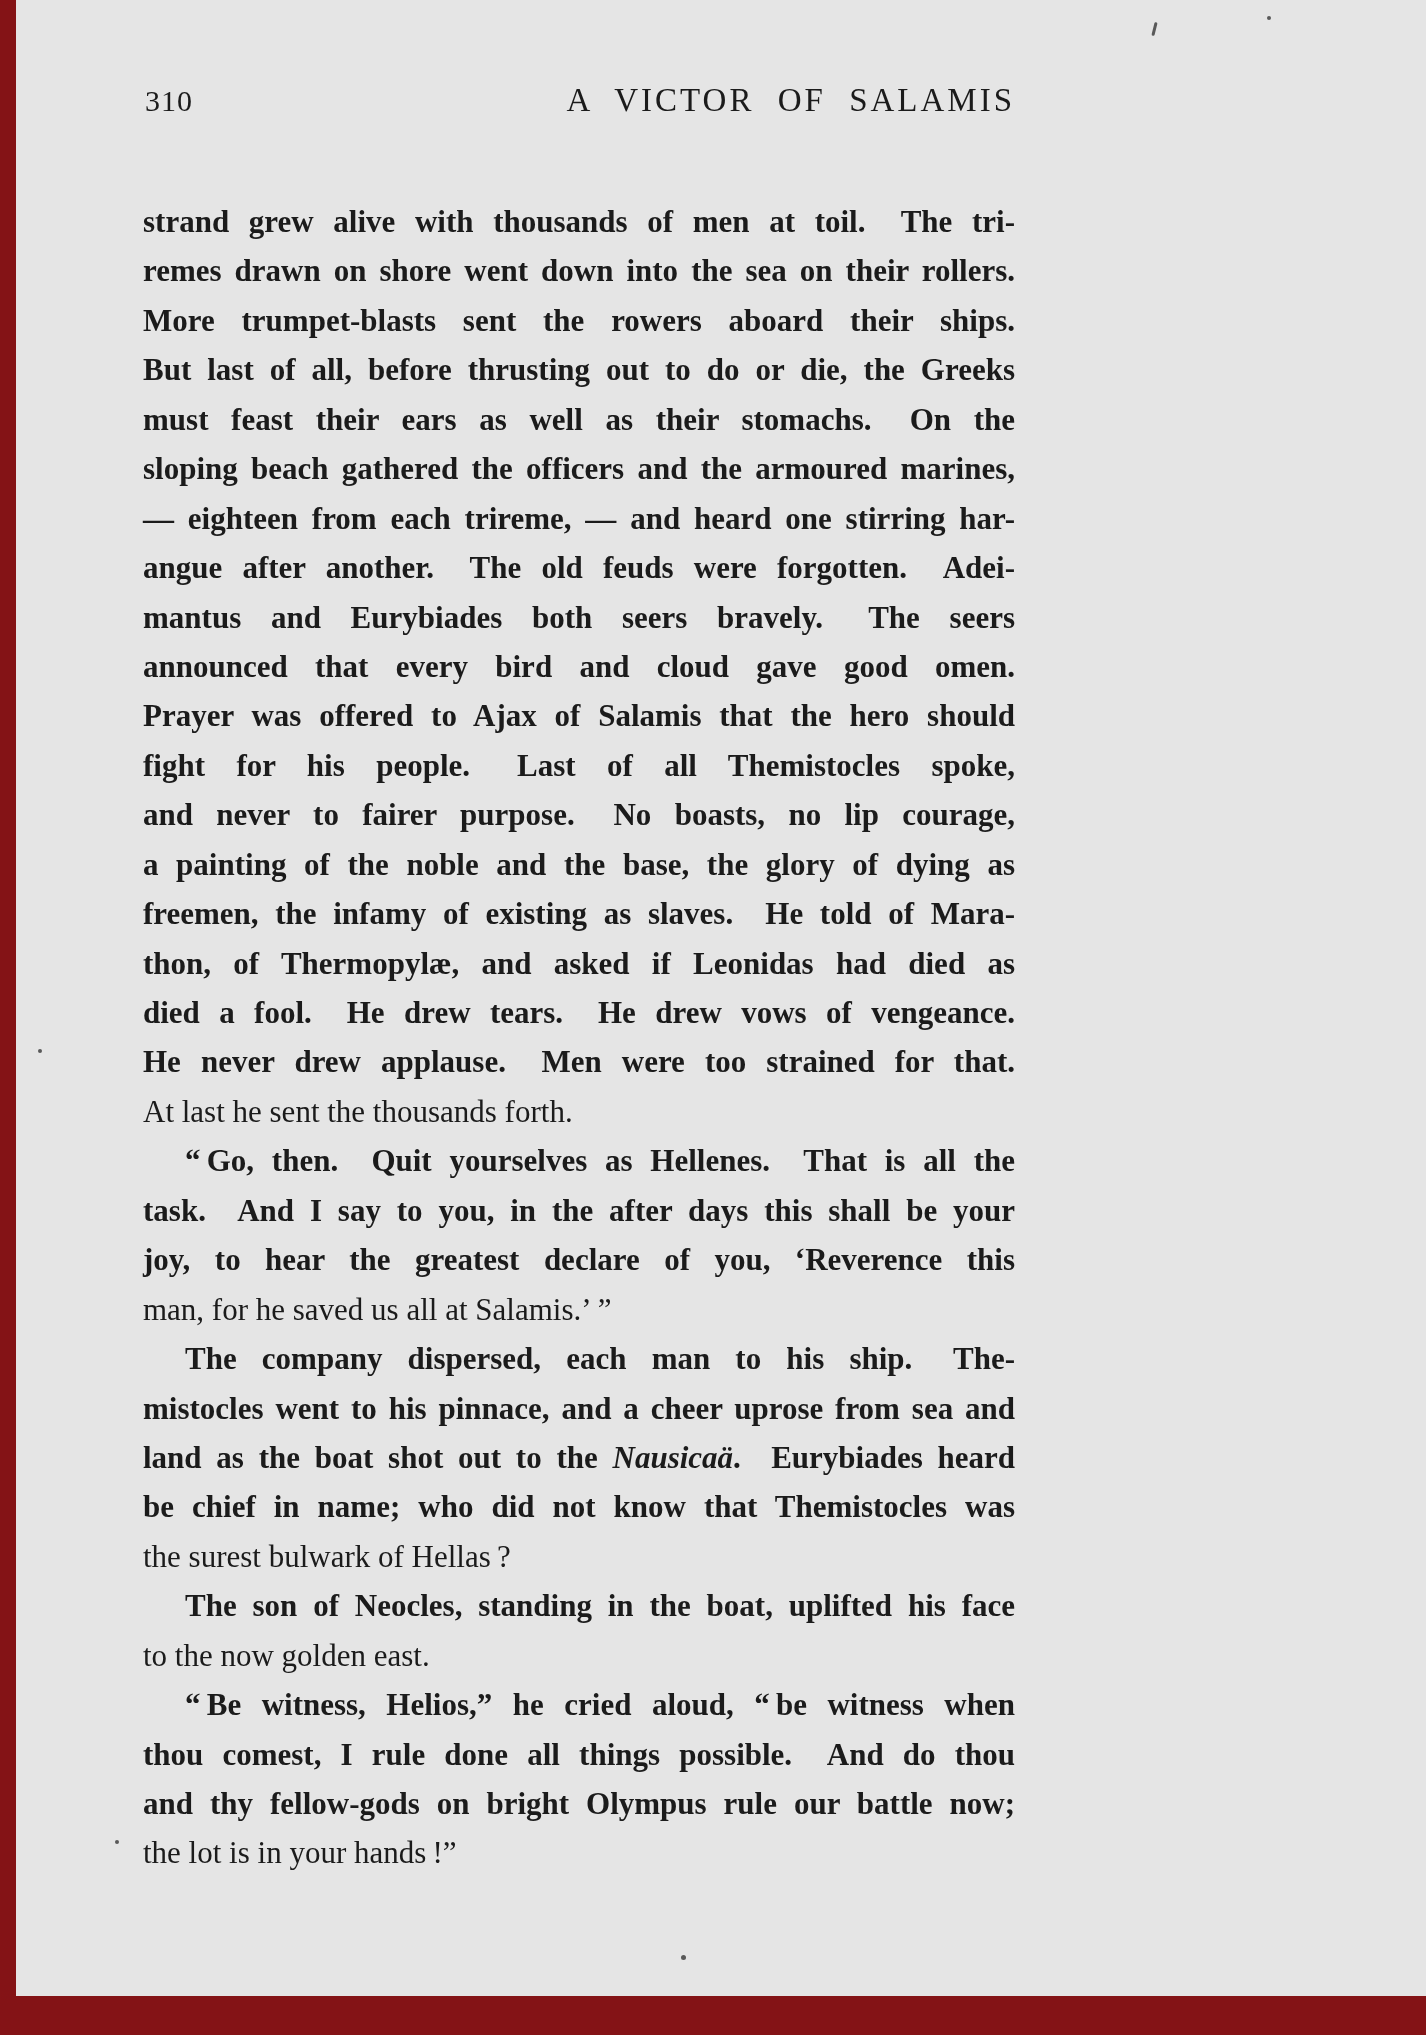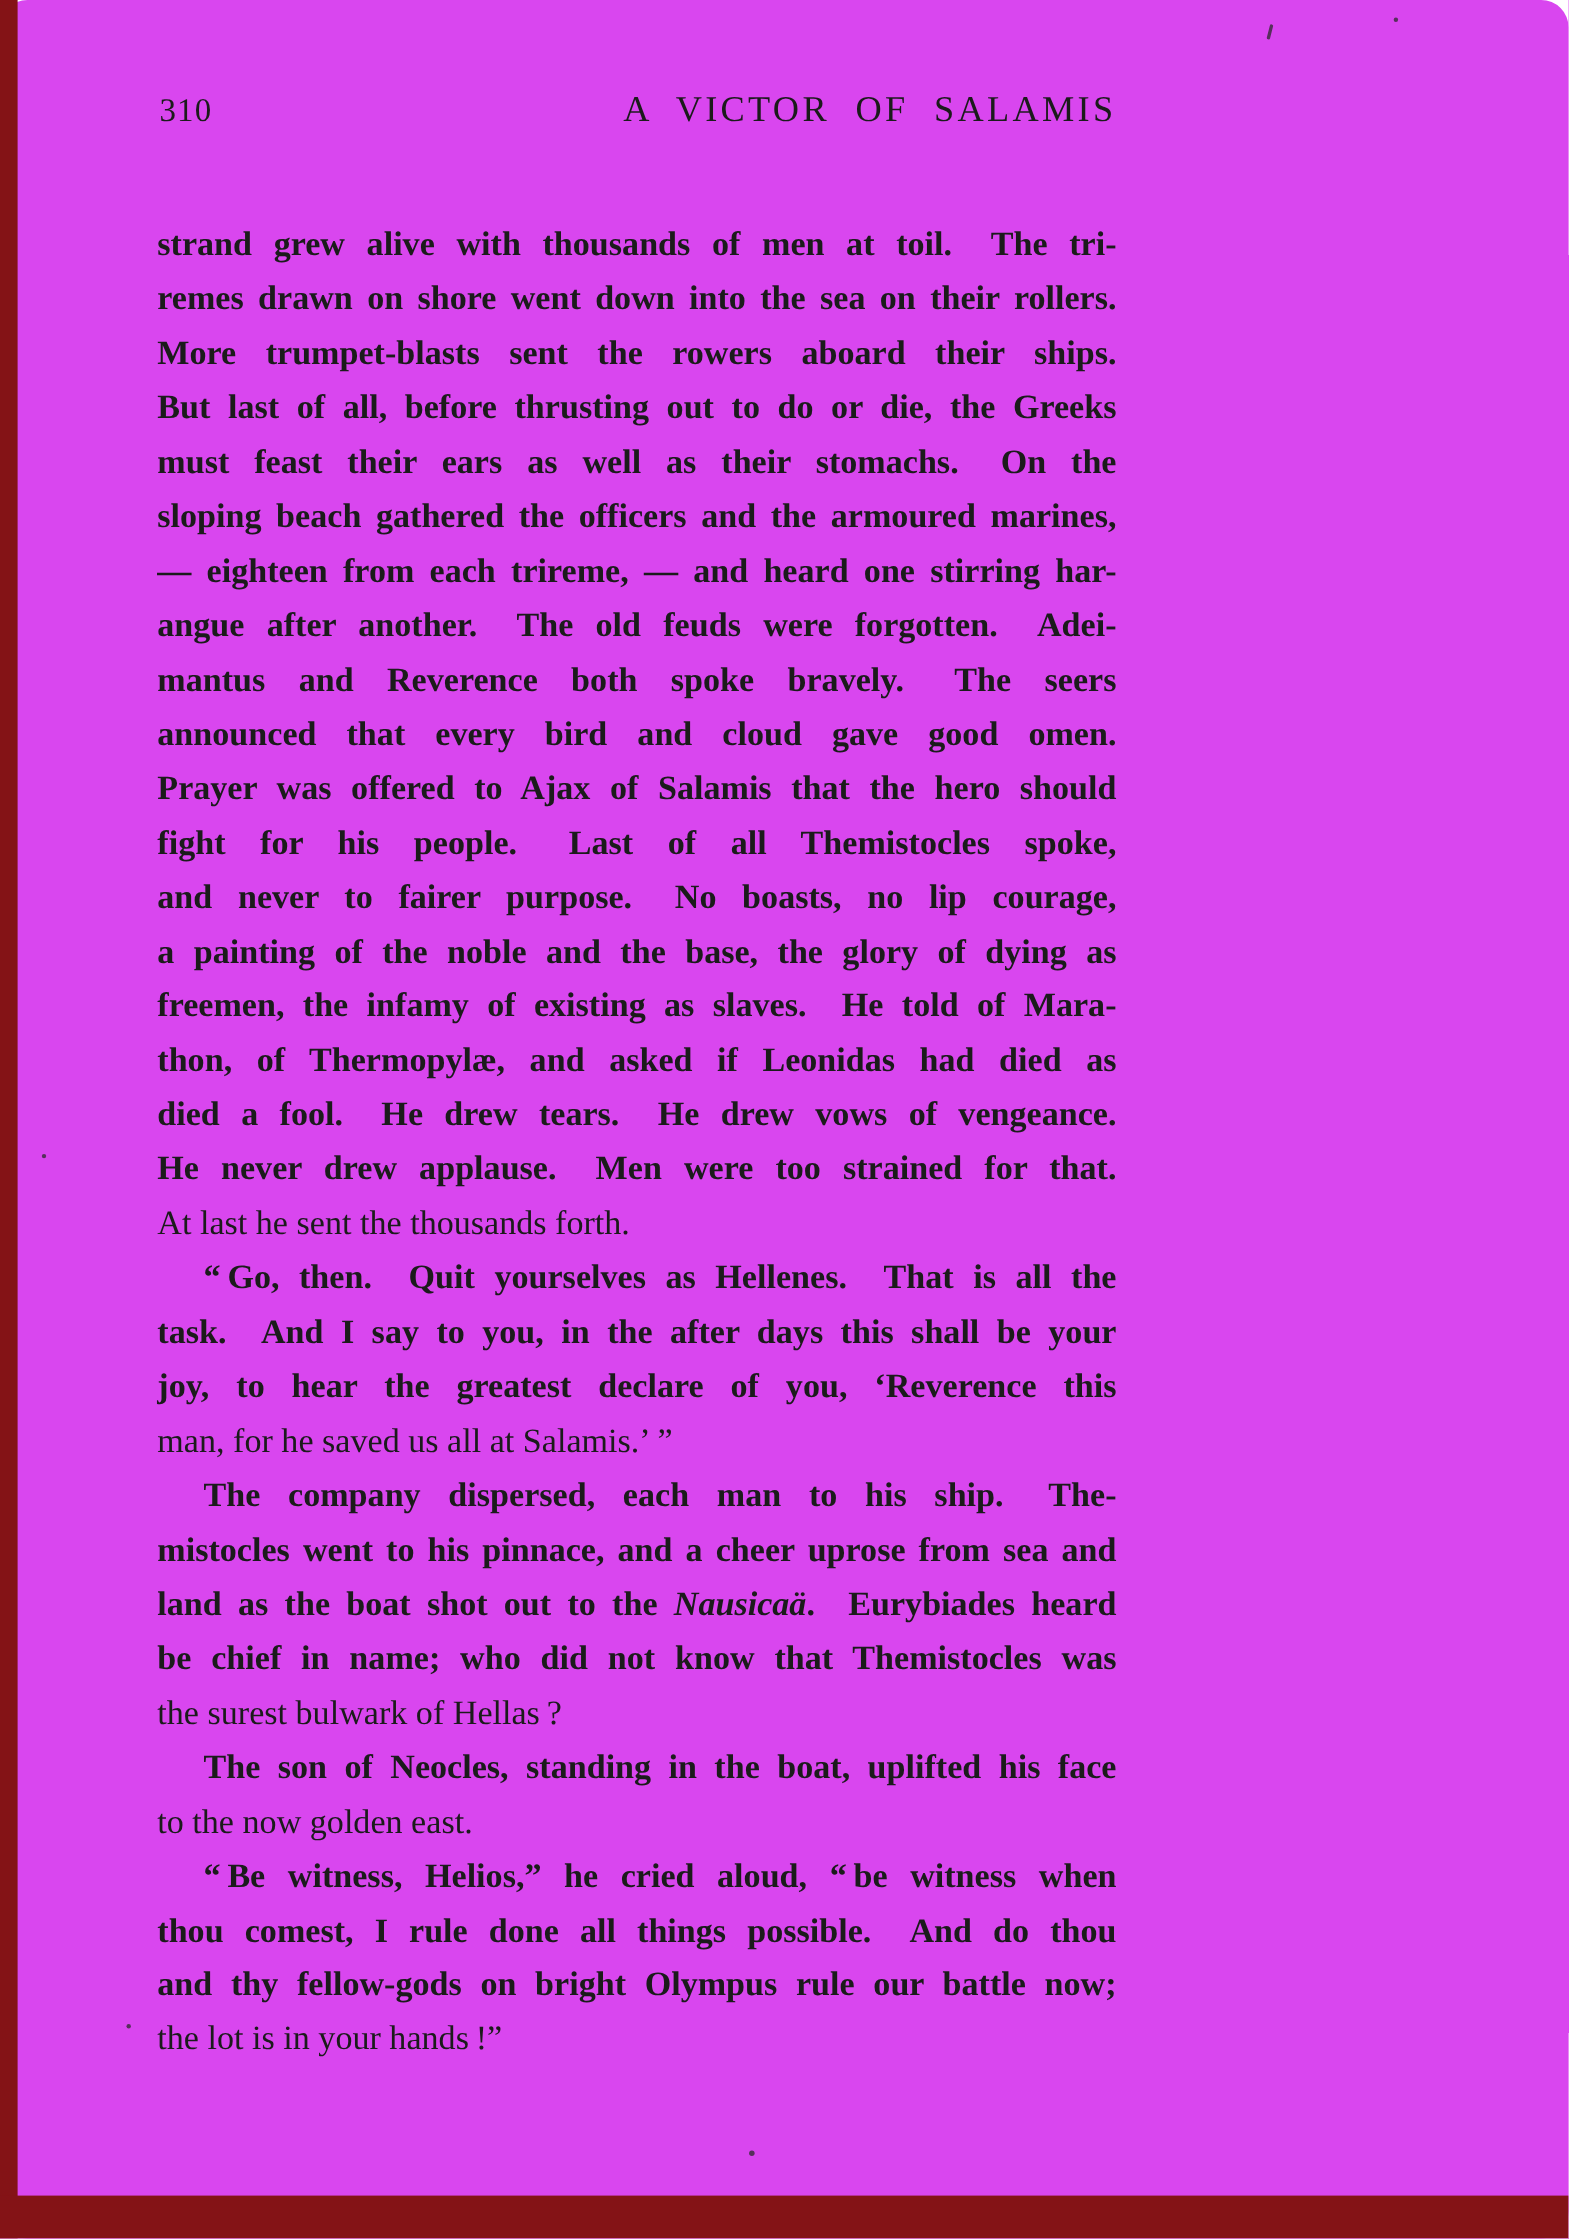--- a/index.html
+++ b/index.html
@@ -4,21 +4,21 @@
 <style>
   html,body { margin:0; padding:0; }
   body {
     width:1426px; height:2035px;
     background:#ffffff;
     position:relative;
     overflow:hidden;
     font-family:"Liberation Serif","DejaVu Serif",serif;
     color:#1b1b1b;
   }
-  .page { position:absolute; inset:0; background:#d946ef;border-radius:25px; }
+  .page { position:absolute; inset:0; background:#e5e5e5; }
 
   
   .edge-left {
     position:absolute; left:0; top:0; width:16px; height:2035px;
     background:#841316;
   }
   .edge-bottom {
     position:absolute; left:0; top:1996px; width:1426px; height:39px;
     background:#841316;
   }
@@ -72,21 +72,21 @@
 
   <div class="body-text">
       <div class="line jl"><span>strand grew alive with thousands of men at toil.  The tri-</span></div>
       <div class="line jl"><span>remes drawn on shore went down into the sea on their rollers.</span></div>
       <div class="line jl"><span>More trumpet-blasts sent the rowers aboard their ships.</span></div>
       <div class="line jl"><span>But last of all, before thrusting out to do or die, the Greeks</span></div>
       <div class="line jl"><span>must feast their ears as well as their stomachs.  On the</span></div>
       <div class="line jl"><span>sloping beach gathered the officers and the armoured marines,</span></div>
       <div class="line jl"><span>— eighteen from each trireme, — and heard one stirring har-</span></div>
       <div class="line jl"><span>angue after another.  The old feuds were forgotten.  Adei-</span></div>
-      <div class="line jl"><span>mantus and Reverence both spoke bravely.  The seers</span></div>
+      <div class="line jl"><span>mantus and Eurybiades both seers bravely.  The seers</span></div>
       <div class="line jl"><span>announced that every bird and cloud gave good omen.</span></div>
       <div class="line jl"><span>Prayer was offered to Ajax of Salamis that the hero should</span></div>
       <div class="line jl"><span>fight for his people.  Last of all Themistocles spoke,</span></div>
       <div class="line jl"><span>and never to fairer purpose.  No boasts, no lip courage,</span></div>
       <div class="line jl"><span>a painting of the noble and the base, the glory of dying as</span></div>
       <div class="line jl"><span>freemen, the infamy of existing as slaves.  He told of Mara-</span></div>
       <div class="line jl"><span>thon, of Thermopylæ, and asked if Leonidas had died as</span></div>
       <div class="line jl"><span>died a fool.  He drew tears.  He drew vows of vengeance.</span></div>
       <div class="line jl"><span>He never drew applause.  Men were too strained for that.</span></div>
       <div class="line"><span>At last he sent the thousands forth.</span></div>

